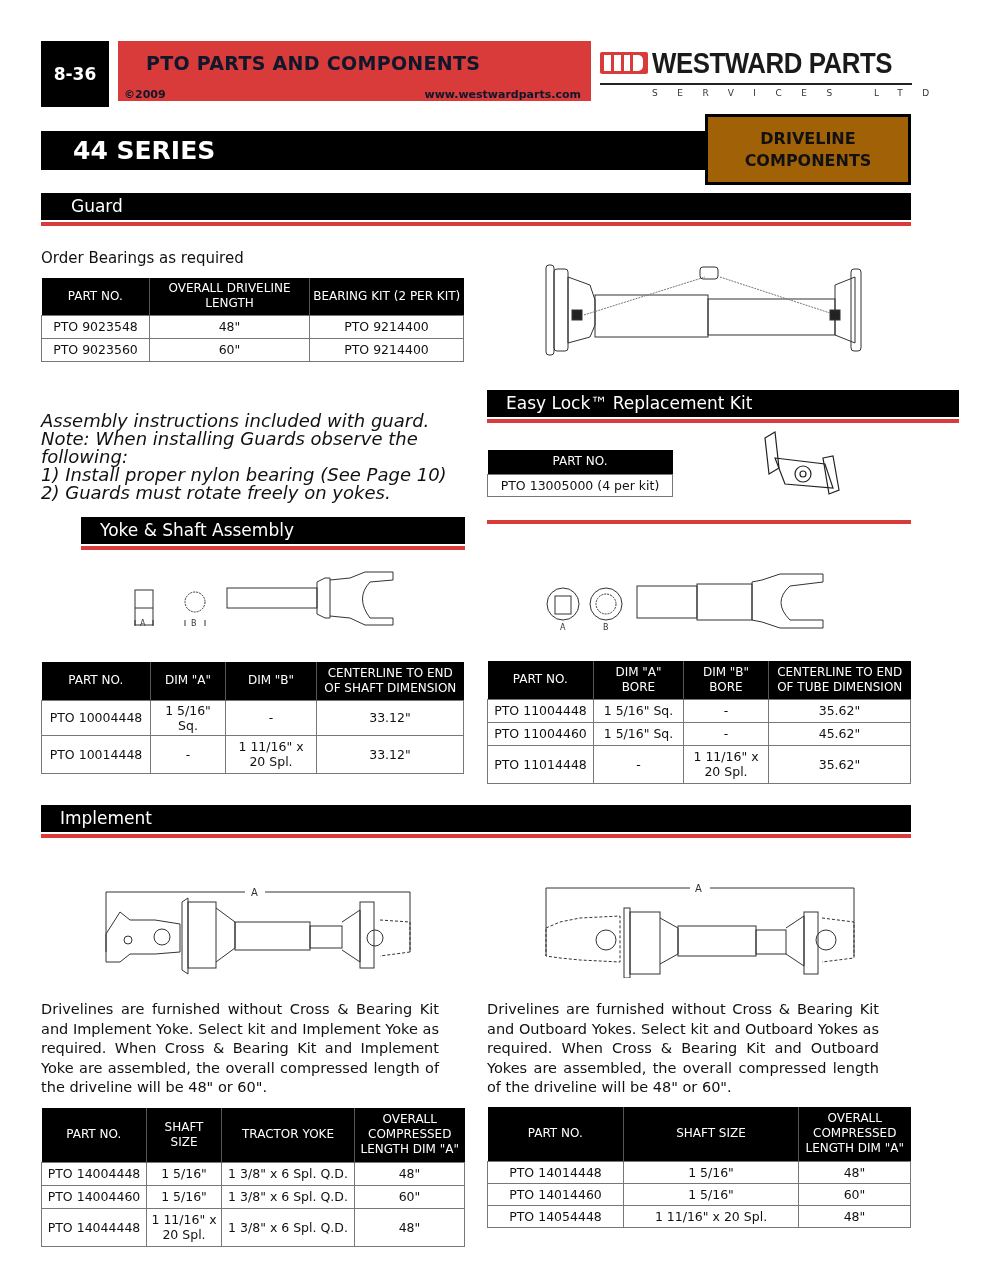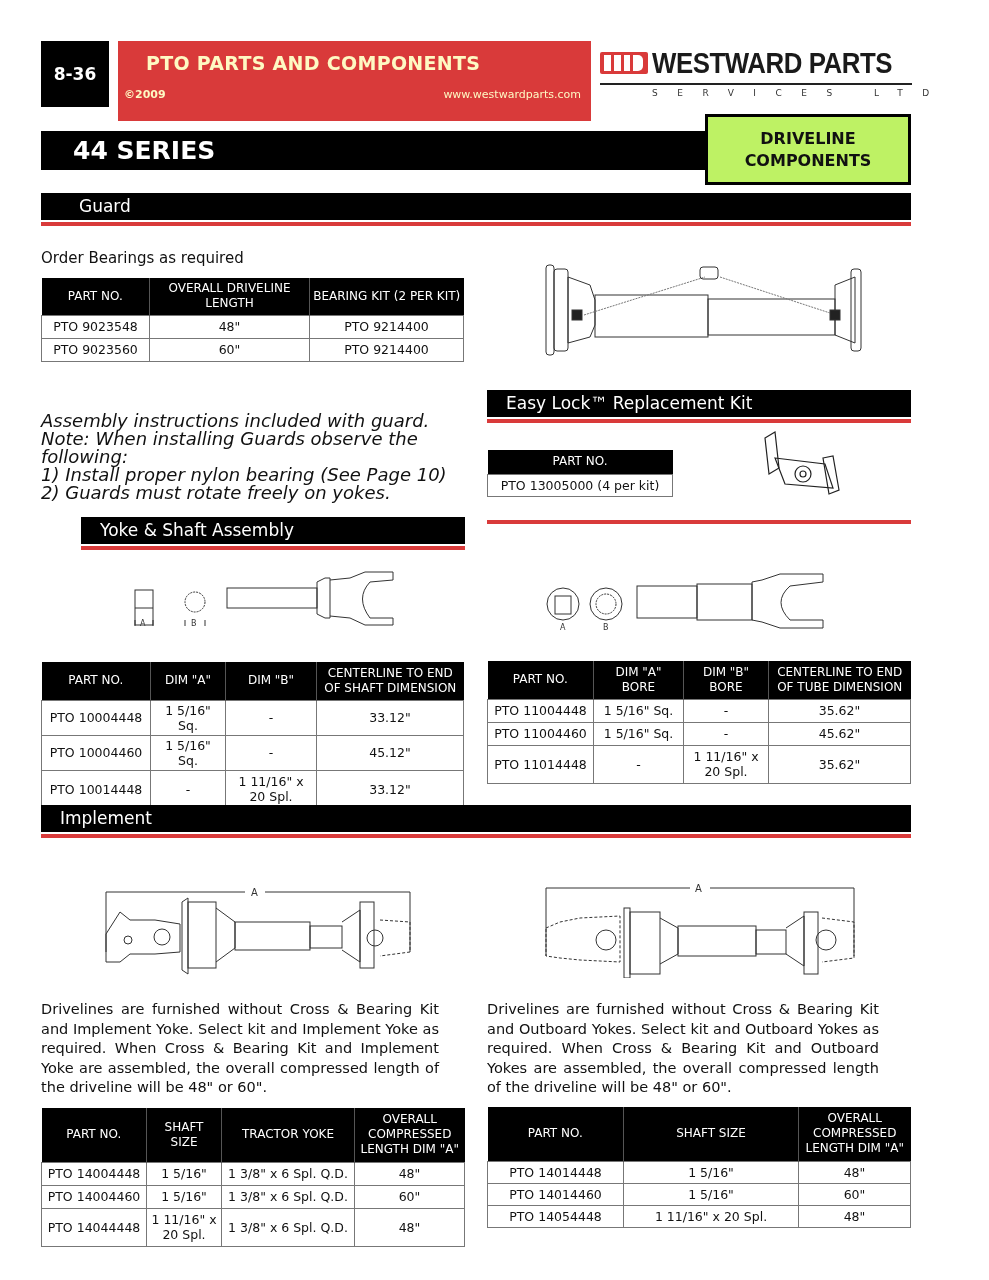--- a/index.html
+++ b/index.html
@@ -3,36 +3,36 @@
 <meta charset="utf-8">
 <style>
   * { box-sizing: border-box; margin: 0; padding: 0; }
   body { width: 989px; height: 1280px; background: #ffffff; position: relative; overflow: hidden;
          font-family: "DejaVu Sans", sans-serif; color: #111; }
   .abs { position: absolute; }
 
   
   .page-num { left: 41px; top: 41px; width: 68px; height: 66px; background: #000; color: #fff;
               font-weight: bold; font-size: 17px; display: flex; align-items: center; justify-content: center; }
-  .red-banner { left: 118px; top: 41px; width: 473px; height: 80px; background: #d93a3a; color: #fef9c3; }
+  .red-banner { left: 118px; top: 41px; width: 473px; height: 60px; background: #d93a3a; color: #0f172a; }
   .red-banner .title { position: absolute; left: 28px; top: 11px; font-weight: bold; font-size: 19px; letter-spacing: 0.3px; }
   .red-banner .copy { position: absolute; left: 6px; top: 47px; font-size: 11px; font-weight: bold; text-align: right; }
-  .red-banner .url { position: absolute; right: 10px; top: 47px; font-size: 11px; font-weight: normal; }
+  .red-banner .url { position: absolute; right: 10px; top: 47px; font-size: 11px; font-weight: bold; }
 
   .logo { left: 600px; top: 46px; width: 312px; height: 56px; }
   .logo-mark { position: absolute; left: 0; top: 6px; width: 48px; height: 22px; background: #d93a3a; border-radius: 2px; }
   .logo-mark i { position: absolute; top: 3px; width: 7px; height: 16px; background: #fff; }
   .logo-text { position: absolute; left: 52px; top: 0; font-family: "Liberation Sans", sans-serif; font-weight: bold;
                font-size: 30px; letter-spacing: -0.5px; transform: scaleX(0.86); transform-origin: left; white-space: nowrap; color:#1a1a1a; }
   .logo-rule { position: absolute; left: 0; top: 37px; width: 312px; height: 2px; background: #222; }
   .logo-sub { position: absolute; left: 52px; top: 42px; width: 260px; font-size: 9px; letter-spacing: 19.5px; color: #333; white-space: nowrap; }
 
   .series-bar { left: 41px; top: 131px; width: 668px; height: 39px; background: #000; color: #fff;
                 font-weight: bold; font-size: 25px; padding-left: 32px; line-height: 39px; }
-  .category-box { left: 705px; top: 114px; width: 206px; height: 71px; background: #bef264; border: 3px solid #000;
+  .category-box { left: 705px; top: 114px; width: 206px; height: 71px; background: #a16207; border: 3px solid #000;
                   display: flex; flex-direction: column; align-items: center; justify-content: center;
                   font-weight: bold; font-size: 16px; line-height: 22px; text-align: center; }
 
   
   .sec { background: #000; color: #fff; font-size: 17px; height: 27px; line-height: 27px; padding-left: 19px; }
   .sec-rule { height: 4px; background: #d93a3a; }
 
   
   table { border-collapse: collapse; position: absolute; font-size: 12.5px; }
   th { background: #000; color: #fff; font-weight: normal; font-size: 12px; line-height: 15px; text-align: center;
@@ -64,21 +64,21 @@
   <div class="logo-rule"></div>
   <div class="logo-sub">SERVICES LTD</div>
 </div>
 <div class="abs series-bar">44 SERIES</div>
 <div class="abs category-box">
   <div>DRIVELINE</div>
   <div>COMPONENTS</div>
 </div>
 
 <div class="abs" style="left:41px;top:193px;width:870px;">
-  <div class="sec" style="padding-left:38px">Guard</div>
+  <div class="sec" style="padding-left:30px">Guard</div>
   <div class="sec-rule" style="margin-top:2px"></div>
 </div>
 <div class="abs" style="left:41px;top:249px;font-size:15px;">Order Bearings as required</div>
 
 <table style="left:41px;top:278px;width:423px;">
   <tbody>
       <tr style="height:37px;">
     <th style="width:108px">PART NO.</th>
     <th style="width:160px">OVERALL DRIVELINE LENGTH</th>
     <th>BEARING KIT (2 PER KIT)</th>
@@ -111,21 +111,21 @@
     <rect x="168" y="44" width="127" height="36"></rect>
   <path d="M295 30 L315 22 L315 88 L295 80 Z"></path>
   <rect x="311" y="14" width="10" height="82" rx="3"></rect>
   <rect x="32" y="55" width="10" height="10" fill="#222"></rect>
     <rect x="290" y="55" width="10" height="10" fill="#222"></rect>
   <line x1="44" y1="60" x2="165" y2="22" stroke-dasharray="2 1" stroke="#777"></line>
   <line x1="180" y1="22" x2="290" y2="58" stroke-dasharray="2 1" stroke="#777"></line>
   <rect x="160" y="12" width="18" height="12" rx="3"></rect>
 </svg>
 
-<div class="abs" style="left:487px;top:390px;width:424px;">
+<div class="abs" style="left:487px;top:390px;width:472px;">
   <div class="sec">Easy Lock™ Replacement Kit</div>
   <div class="sec-rule" style="margin-top:2px"></div>
 </div>
 <table style="left:487px;top:450px;width:186px;">
   <tbody>
       <tr style="height:24px">
         <th>PART NO.</th>
       </tr>
   <tr style="height:22px">
         <td>PTO 13005000 (4 per kit)</td>
@@ -164,26 +164,20 @@
     <th style="width:109px">PART NO.</th>
     <th style="width:75px">DIM "A"</th>
     <th style="width:91px">DIM "B"</th>
     <th>CENTERLINE TO END OF SHAFT DIMENSION</th>
   </tr>
   <tr style="height:23px">
     <td>PTO 10004448</td>
     <td>1 5/16" Sq.</td>
     <td>-</td>
     <td>33.12"</td>
-  </tr>
-  <tr style="height:23px">
-    <td>PTO 10004460</td>
-    <td>1 5/16" Sq.</td>
-    <td>-</td>
-    <td>45.12"</td>
   </tr>
   <tr style="height:38px">
     <td>PTO 10014448</td>
     <td>-</td>
     <td>1 11/16" x 20 Spl.</td>
     <td>33.12"</td>
   </tr>
 </tbody>
   </table>
 

